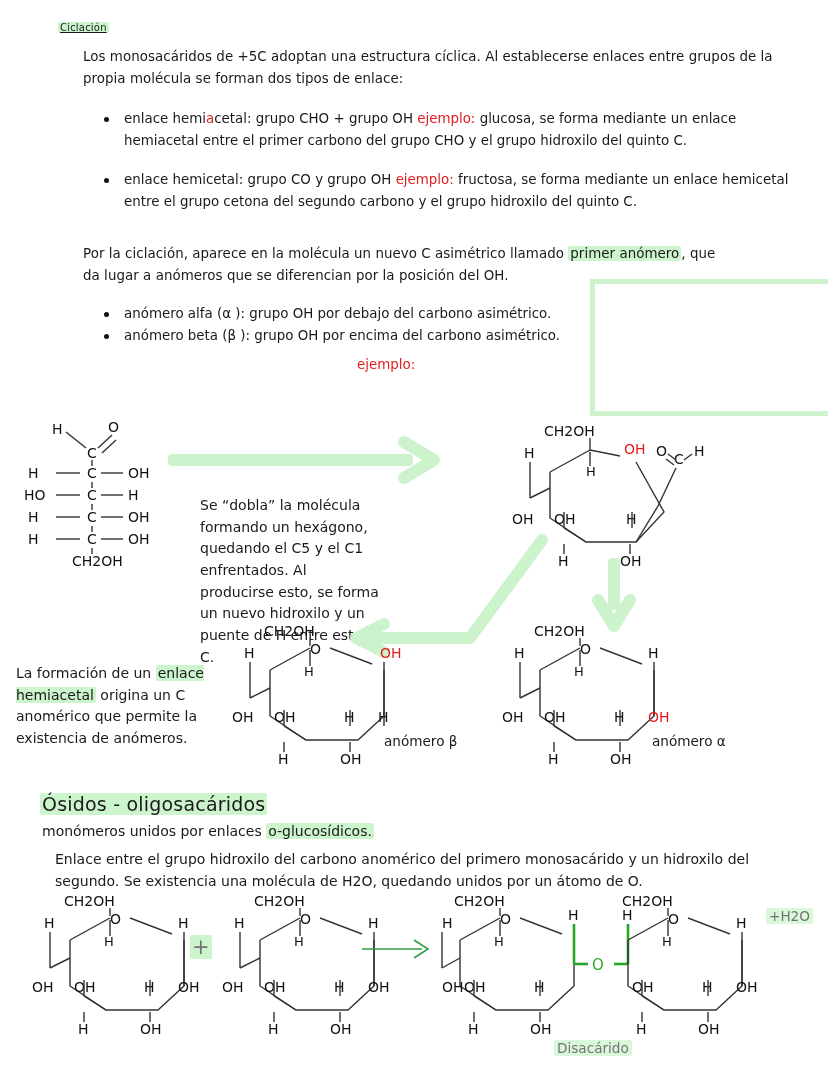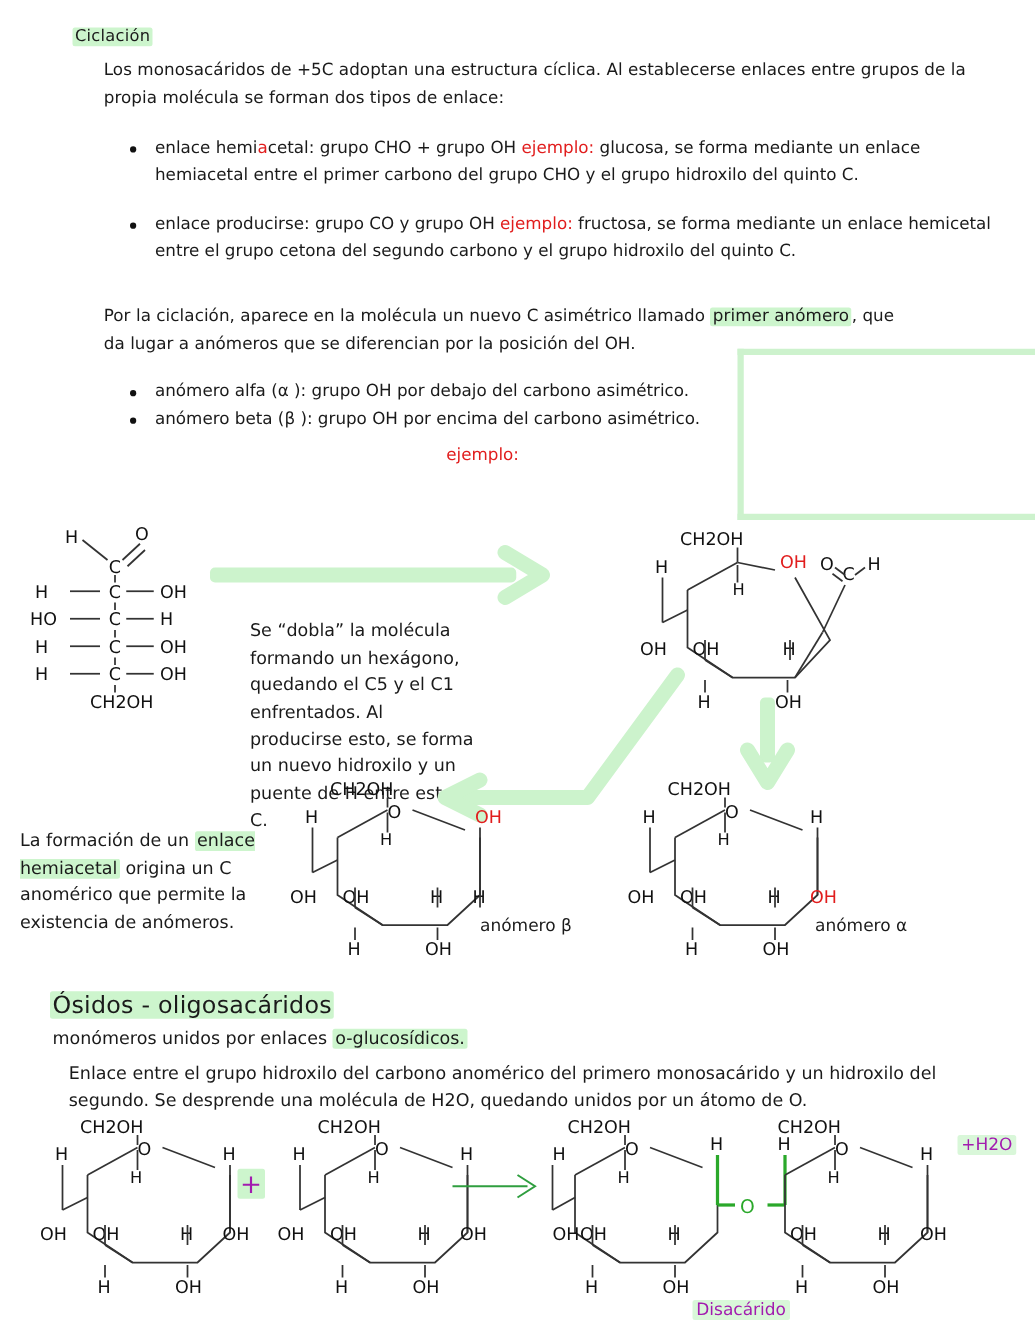--- a/index.html
+++ b/index.html
@@ -13,25 +13,26 @@
     position: relative;
     overflow: hidden;
   }
   .page { position: relative; width: 828px; height: 1071px; }
 
   .abs { position: absolute; }
 
   .hl-green { background: #cdf5cd; border-radius: 2px; padding: 0 2px; }
   .hl-green-soft { background: #d9f7d9; border-radius: 2px; padding: 0 3px; }
   .red { color: #e11d1d; }
-  .green-txt { color: #a21caf; }
+  .green-txt { color: #737373; }
 
   .sec-title {
-    font-size: 13px;
+    font-size: 10px;
     letter-spacing: 0.2px;
+    text-decoration: underline;
   }
   .sec-title-big {
     font-size: 19px;
     letter-spacing: 0.2px;
   }
 
   .body-txt {
     font-size: 13.4px;
     line-height: 1.62;
     letter-spacing: 0.05px;
@@ -94,21 +95,21 @@
     <span class="hl-green">Ciclación</span>
   </div>
 
   <div class="abs body-txt" style="left:83px; top:46px; width:700px;">Los monosacáridos de +5C adoptan una estructura cíclica. Al establecerse enlaces entre grupos de la propia molécula se forman dos tipos de enlace:</div>
 
   <ul class="bullets abs" style="left:98px; top:108px; width:700px;">
     <li>
       <span>enlace hemi</span><span class="red">a</span><span>cetal: grupo CHO + grupo OH </span><span class="red">ejemplo:</span><span>  glucosa, se forma mediante un enlace hemiacetal entre el primer carbono del grupo CHO y el grupo hidroxilo del quinto C.</span>
     </li>
     <li style="margin-top:18px;">
-      <span>enlace producirse: grupo CO y grupo OH </span><span class="red">ejemplo:</span><span> fructosa, se forma mediante un enlace hemicetal entre el grupo cetona del segundo carbono y el grupo hidroxilo del quinto C.</span>
+      <span>enlace hemicetal: grupo CO y grupo OH </span><span class="red">ejemplo:</span><span> fructosa, se forma mediante un enlace hemicetal entre el grupo cetona del segundo carbono y el grupo hidroxilo del quinto C.</span>
     </li>
   </ul>
 
   <div class="abs body-txt" style="left:83px; top:243px; width:640px;">
     <span>Por la ciclación, aparece en la molécula un nuevo C asimétrico llamado </span><span class="hl-green">primer anómero</span><span>, que da lugar a anómeros que se diferencian por la posición del OH.</span>
   </div>
 
   <ul class="bullets abs" style="left:98px; top:303px; width:520px;">
     <li>
       <span>anómero alfa (α ): grupo OH por debajo del carbono asimétrico.</span>
@@ -298,21 +299,21 @@
     </svg>
   </div>
   <div class="abs caption" style="left:652px; top:733px;">anómero α</div>
 
   <div class="abs sec-title-big" style="left:40px; top:793px;">
     <span class="hl-green">Ósidos - oligosacáridos</span>
   </div>
   <div class="abs body-txt-sm" style="left:42px; top:821px; width:520px;">
     <span>monómeros unidos por enlaces </span><span class="hl-green">o-glucosídicos.</span>
   </div>
-  <div class="abs body-txt-sm" style="left:55px; top:849px; width:740px;">Enlace entre el grupo hidroxilo del carbono anomérico del primero monosacárido y un hidroxilo del segundo. Se desprende una molécula de H2O, quedando unidos por un átomo de O.</div>
+  <div class="abs body-txt-sm" style="left:55px; top:849px; width:740px;">Enlace entre el grupo hidroxilo del carbono anomérico del primero monosacárido y un hidroxilo del segundo. Se existencia una molécula de H2O, quedando unidos por un átomo de O.</div>
 
   <div class="abs mol" style="left:32px; top:890px;">
     <svg width="180" height="146" viewBox="0 0 180 146">
       <polyline points="38,50 38,96 74,120 126,120 152,96 152,50"></polyline>
       <line x1="38" y1="50" x2="78" y2="28"></line>
       <line x1="98" y1="28" x2="140" y2="44"></line>
       <text x="78" y="34">O</text>
       <text x="32" y="16">CH2OH</text>
       <line x1="78" y1="18" x2="78" y2="26"></line>
       <text x="146" y="38">H</text>

